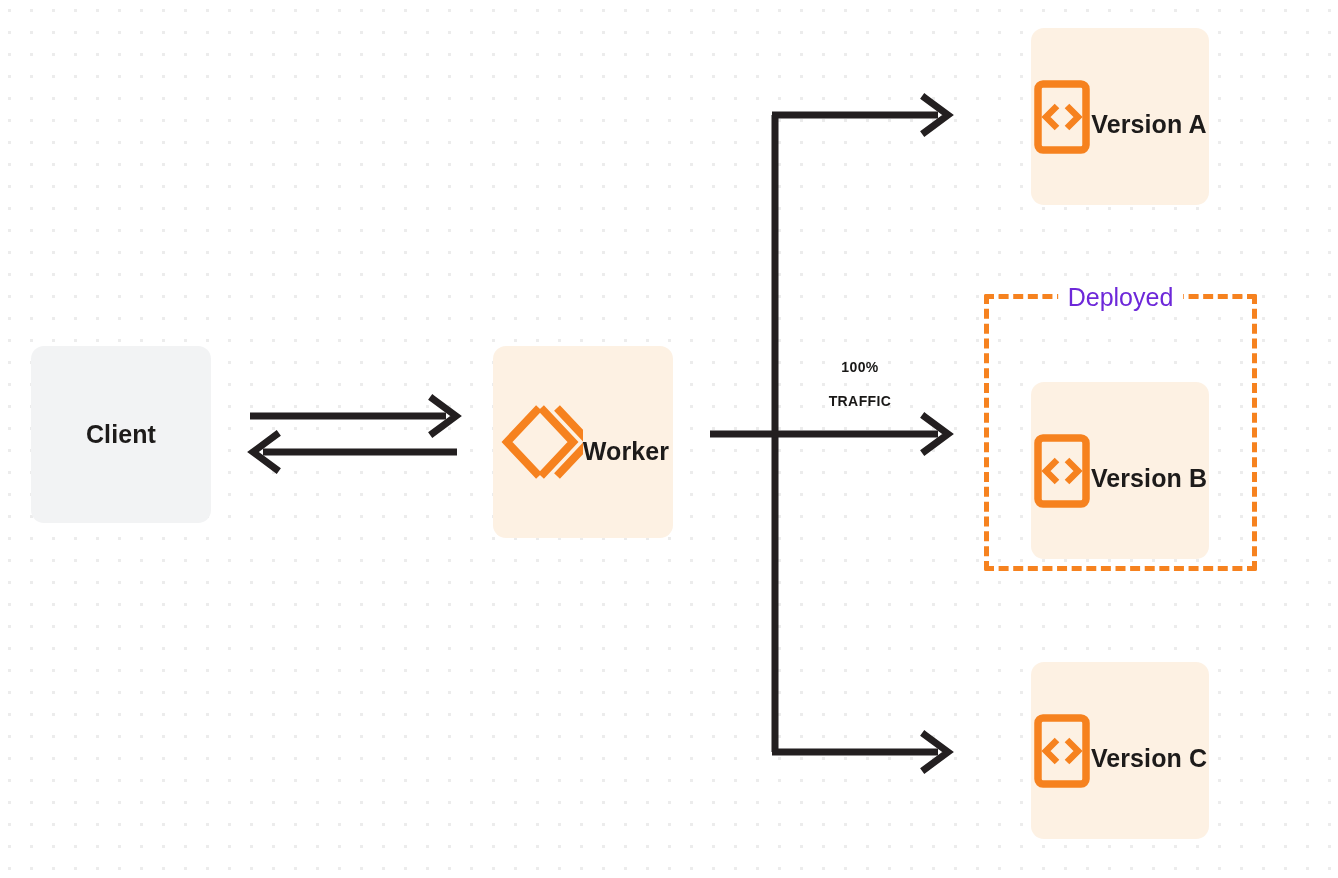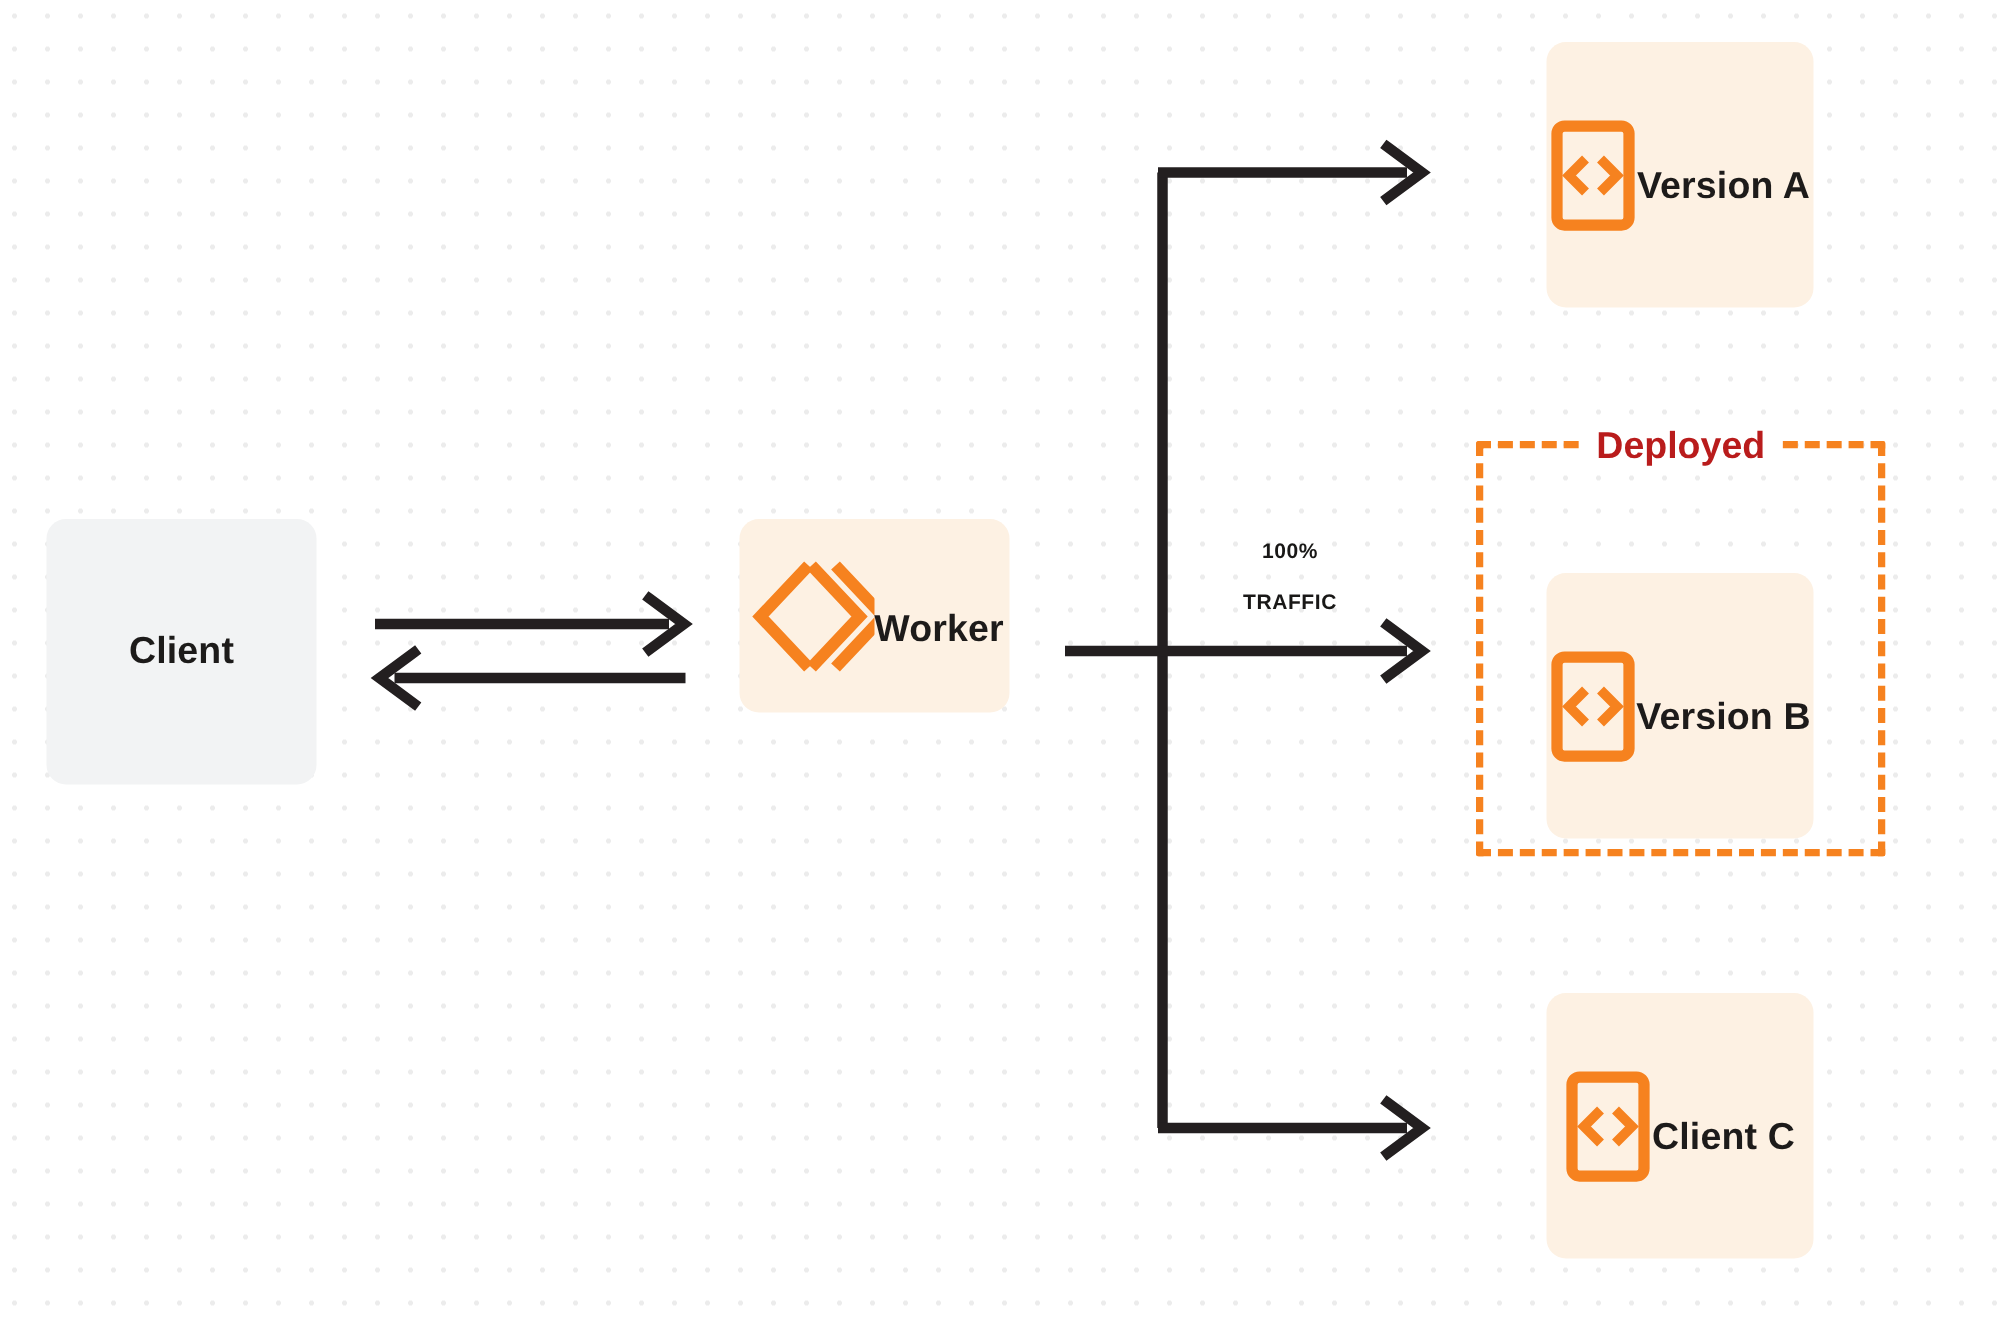--- a/index.html
+++ b/index.html
@@ -54,21 +54,21 @@
   }
   #client-node .node-label {
     font-size: 25px;
   }
 
   
   #worker-node {
     left: 493px;
     top: 346px;
     width: 180px;
-    height: 129px;
+    height: 192px;
     background-color: #fdf1e3;
   }
   #worker-node .node-label {
     font-size: 25px;
     margin-top: 18px;
   }
 
   
   .version-node {
     width: 178px;
@@ -101,23 +101,23 @@
     border: 5px dashed #f6821f;
     border-radius: 2px;
   }
   #deployed-label {
     position: absolute;
     left: 50%;
     top: -18px;
     transform: translateX(-50%);
     background-color: #ffffff;
     padding: 0 10px;
-    color: #b91c1c;
-    font-size: 25px;
-    font-weight: bold;
+    color: #6d28d9;
+    font-size: 25px;
+    font-weight: normal;
     white-space: nowrap;
     line-height: 32px;
   }
 
   
   .connector {
     position: absolute;
     left: 0;
     top: 0;
     width: 1338px;
@@ -220,20 +220,20 @@
   </div>
 
   <div class="node version-node" id="version-c-node">
     <span class="icon-wrap">
       <svg width="58" height="76" viewBox="0 0 58 76" aria-hidden="true">
         <rect x="5" y="5" width="48" height="66" rx="5" ry="5" fill="none" stroke="#f6821f" stroke-width="7.5"></rect>
         <polyline points="24,27 13,38 24,49" fill="none" stroke="#f6821f" stroke-width="6.5" stroke-linecap="butt" stroke-linejoin="miter"></polyline>
         <polyline points="34,27 45,38 34,49" fill="none" stroke="#f6821f" stroke-width="6.5" stroke-linecap="butt" stroke-linejoin="miter"></polyline>
       </svg>
     </span>
-    <span class="node-label">Client C</span>
+    <span class="node-label">Version C</span>
   </div>
 
   <div id="deployed-group">
     <span id="deployed-label">Deployed</span>
   </div>
 
 </div>
 
 </body></html>

